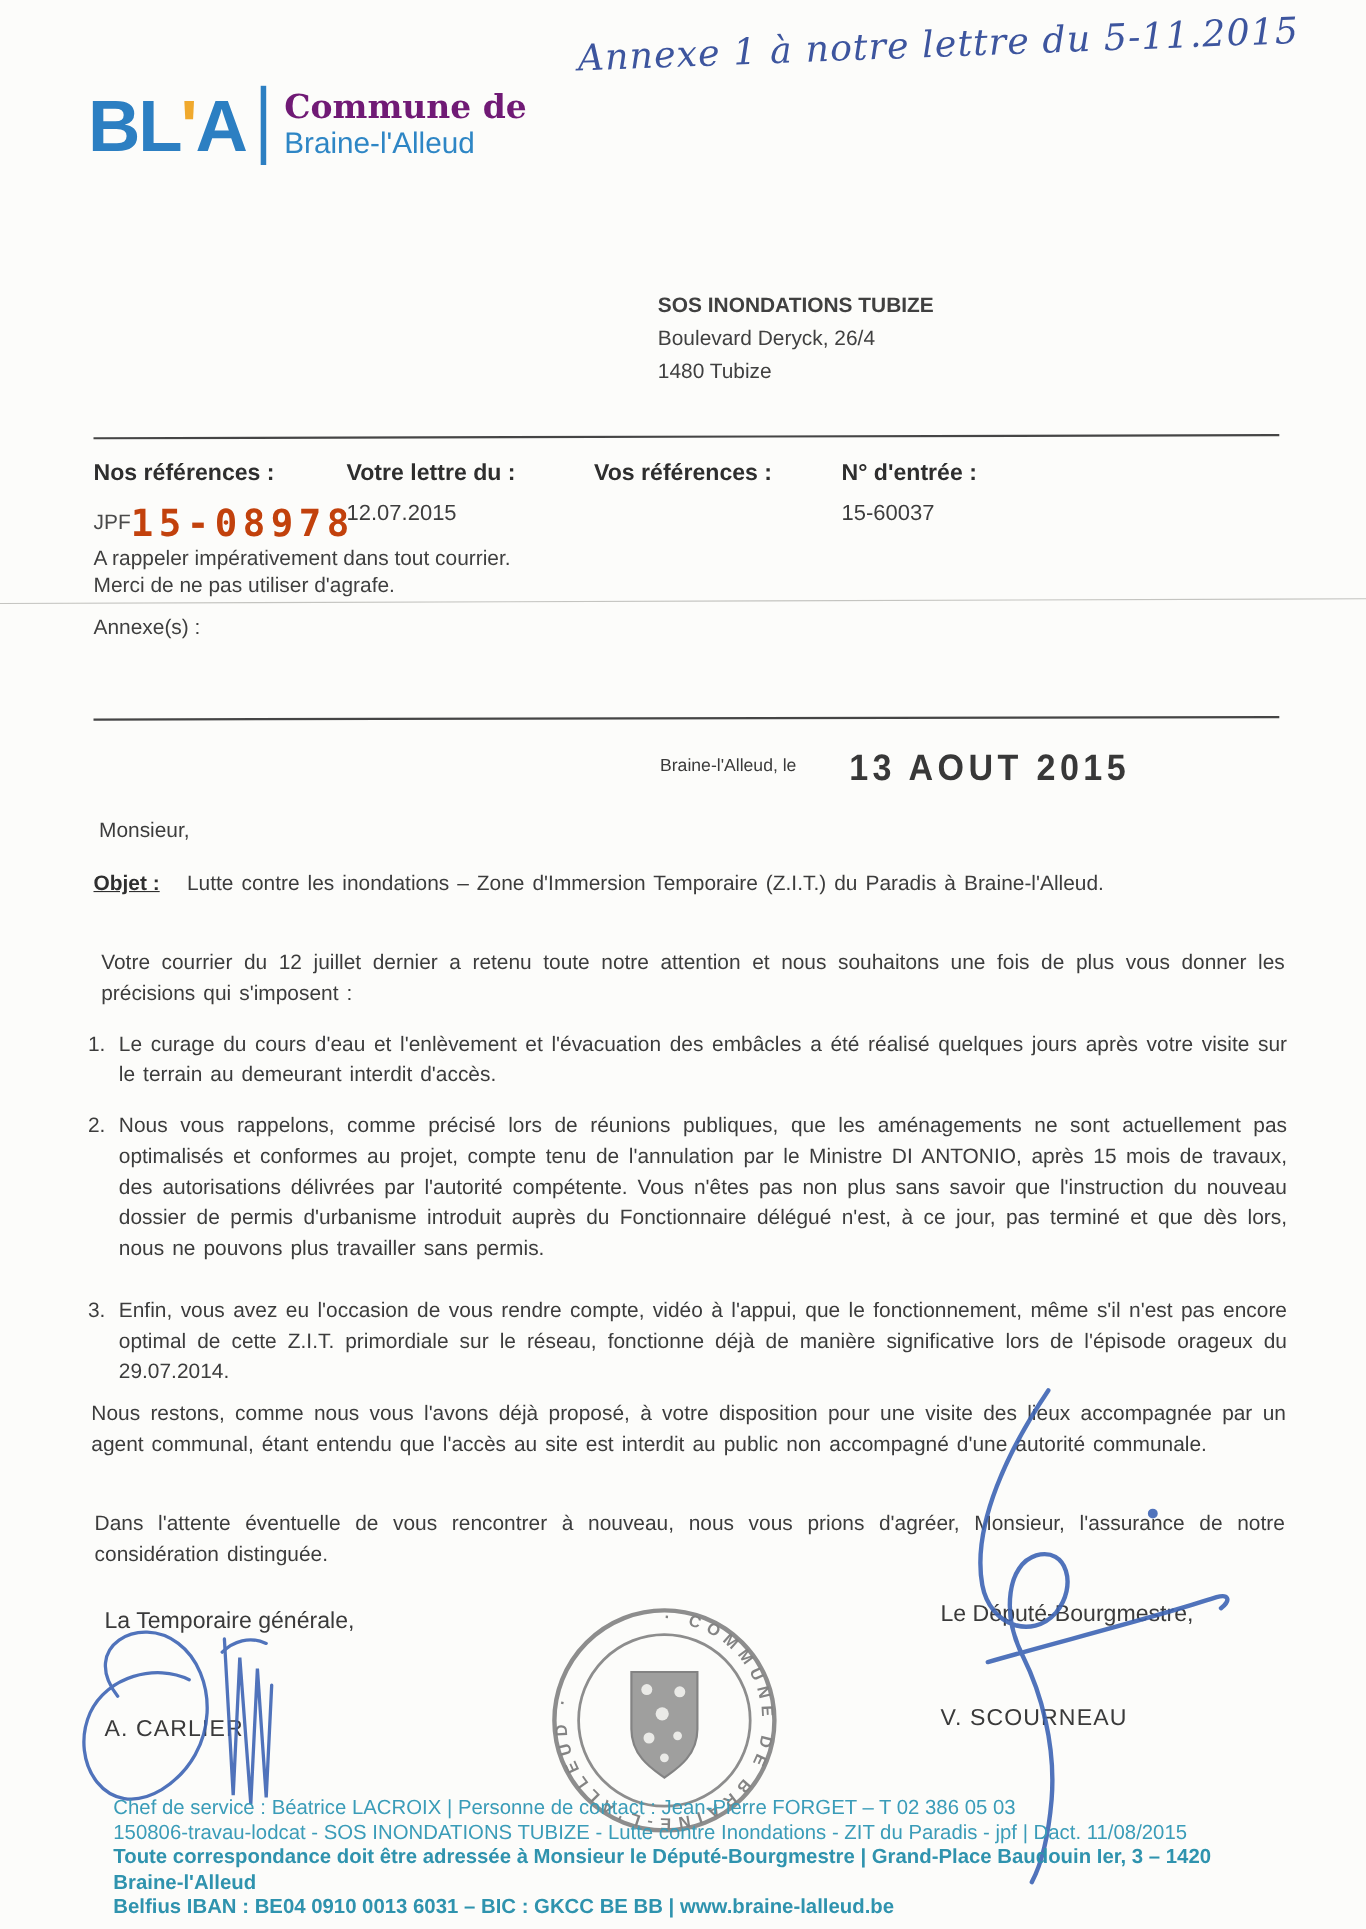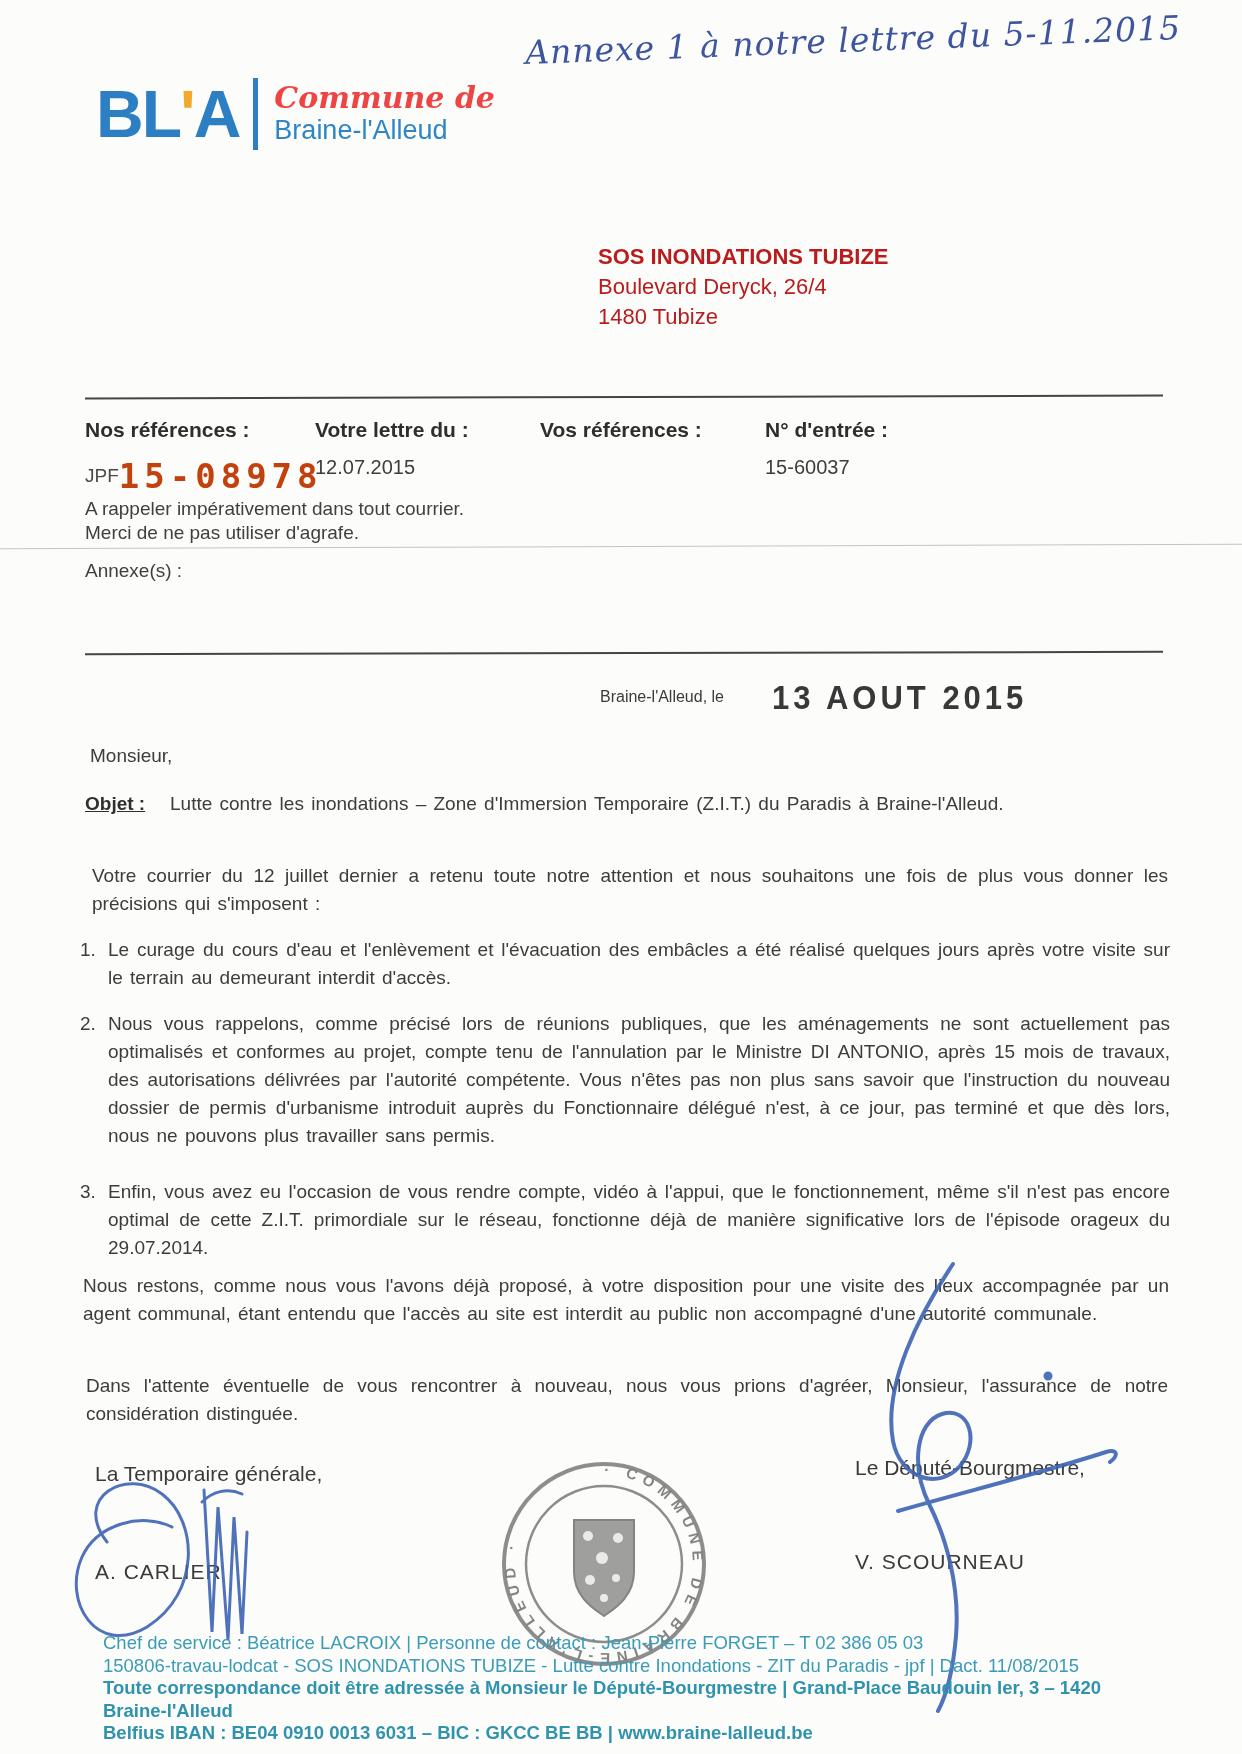--- a/index.html
+++ b/index.html
@@ -12,36 +12,36 @@
   .annotation {
     position:absolute; top:22px; left:525px; width:580px;
     font-family:"DejaVu Serif", serif; font-style:italic;
     font-size:33px; color:#3d559e; transform:rotate(-2.2deg);
     letter-spacing:1px; white-space:nowrap;
   }
   
   .logo-row { position:absolute; top:78px; left:80px; display:flex; align-items:center; }
   .logo-acronym {
     font-size:66px; font-weight:bold; color:#2c7fc2; letter-spacing:-2px;
-    line-height:1; position:relative; font-family:"Liberation Sans", sans-serif;margin-left:16px;
+    line-height:1; position:relative; font-family:"Liberation Sans", sans-serif;
   }
   .logo-apostrophe { color:#f0a92d; font-weight:bold; }
   .logo-sep { width:5px; height:72px; background:#2c7fc2; margin:0 16px 0 14px; }
   .logo-org { display:flex; flex-direction:column; justify-content:center; }
   .logo-org-script {
-    font-family:"DejaVu Serif", serif; font-style:italic; font-weight:bold;
-    font-size:30px; color:#ef4444; line-height:1.1;
+    font-family:"DejaVu Serif", serif; font-weight:bold;
+    font-size:30px; color:#701a75; line-height:1.1;
   }
   .logo-org-name { font-size:27px; color:#2e86c5; line-height:1.2; }
   
   .dept { position:absolute; top:192px; left:80px; color:#3a9cb8; }
   .dept-name { font-weight:bold; font-size:27px; margin-bottom:2px; }
   .dept-line { font-size:21px; line-height:1.3; }
   
-  .recipient { position:absolute; top:242px; left:598px; font-size:22px; line-height:30px; color:#b91c1c; }
+  .recipient { position:absolute; top:264px; left:598px; font-size:19px; line-height:30px; color:#404040; }
   .recipient-org { font-weight:bold; }
   
   .rule { position:absolute; left:85px; width:1078px; height:2px; background:#454545; }
   .rule-1 { top:396px; transform:rotate(-0.15deg); }
   .rule-2 { top:652px; transform:rotate(-0.12deg); }
   .scanline { position:absolute; top:546px; left:0; width:1242px; height:1px; background:#c4c4c0; transform:rotate(-0.2deg); }
   
   .refs { position:absolute; top:418px; left:85px; width:1080px; }
   .ref-col { position:absolute; top:0; }
   .ref-col-1 { left:0; } .ref-col-2 { left:230px; } .ref-col-3 { left:455px; } .ref-col-4 { left:680px; }

